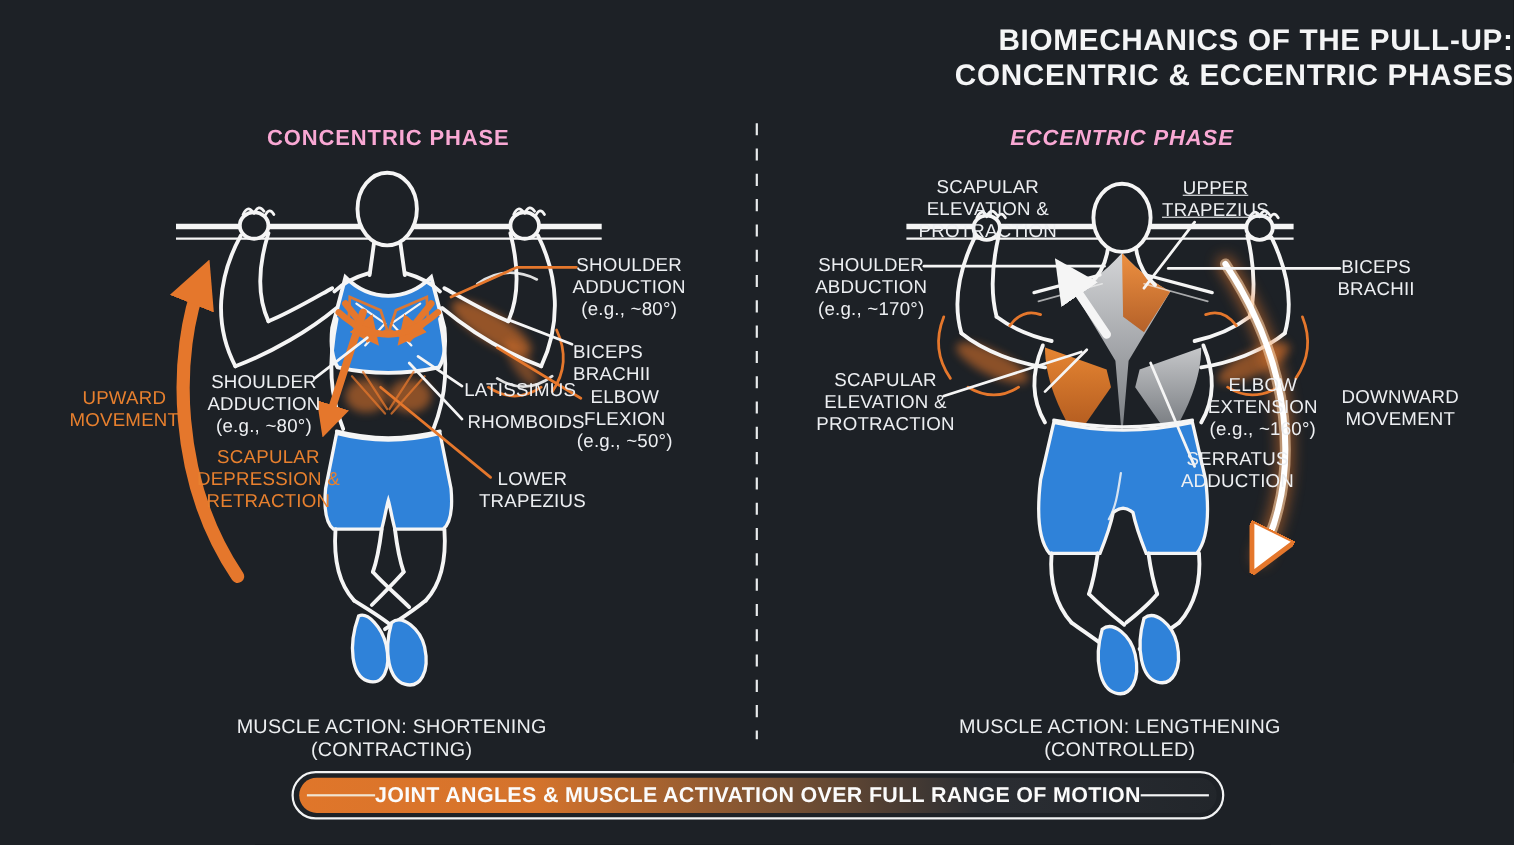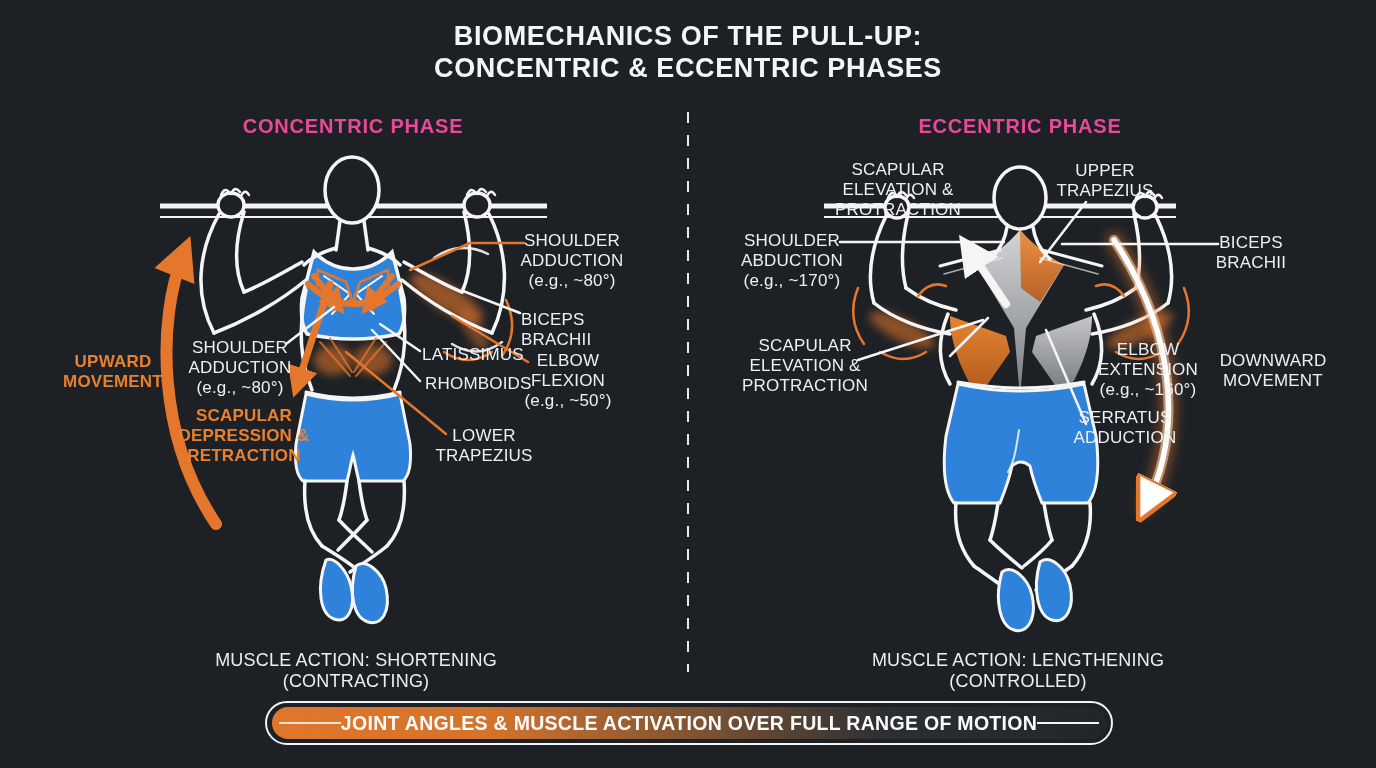--- a/index.html
+++ b/index.html
@@ -3,25 +3,25 @@
 <meta charset="utf-8">
 <style>
   html,body{margin:0;padding:0;background:#15181c;}
   #stage{
     position:relative;width:1376px;height:768px;overflow:hidden;
     background:#1d2126;
     font-family:"Liberation Sans",sans-serif;
     -webkit-font-smoothing:antialiased;
   }
   .abs{position:absolute;}
-  #title{left:0;top:20px;width:1376px;text-align:center;color:#f4f5f6;
+  #title{left:0;top:20px;width:1376px;text-align:right;color:#f4f5f6;
     font-size:27px;font-weight:bold;letter-spacing:.6px;line-height:1.2;}
-  .phase-header{top:115px;color:#ec4899;font-size:20px;font-weight:bold;letter-spacing:.8px;text-align:center;}
+  .phase-header{top:115px;color:#f9a8d4;font-size:20px;font-weight:bold;letter-spacing:.8px;text-align:center;}
   .lbl{position:absolute;color:#edeff2;font-size:17px;line-height:1.17;text-align:center;letter-spacing:.2px;}
-  .lbl.orange{color:#e8802e;font-weight:bold;}
+  .lbl.orange{color:#e8802e;font-weight:normal;}
   .action-text{top:650px;width:400px;text-align:center;color:#eceef0;font-size:18px;letter-spacing:.2px;}
   #banner{left:265px;top:701px;width:848px;height:44px;box-sizing:border-box;
     border:2.5px solid #f2f3f4;border-radius:24px;padding:4px 5px;}
   #banner-inner{width:100%;height:100%;border-radius:18px;
     background:linear-gradient(90deg,#e0762a 0%,#d4732c 26%,#7a5233 52%,#2b2e33 74%,#22262b 100%);
     display:flex;align-items:center;justify-content:center;text-align:right;}
   #banner-inner .bline{width:62px;height:0;border-top:2.5px solid #f0e4d2;}
   #banner-inner .bline.right{border-top-color:#f3f4f5;}
   #banner-text{color:#fbfbfb;font-size:19.5px;font-weight:bold;letter-spacing:.3px;white-space:nowrap;}
 </style>
@@ -248,34 +248,34 @@
       <path d="M 1086,424 L 1046,330"></path>
     </g>
   </svg>
 
   <div id="title" class="abs">
     <div>BIOMECHANICS OF THE PULL-UP:</div>
     <div>CONCENTRIC &amp; ECCENTRIC PHASES</div>
   </div>
 
   <div class="abs phase-header" style="left:203px;width:300px;">CONCENTRIC PHASE</div>
-  <div class="abs phase-header" style="left:870px;width:300px;">ECCENTRIC PHASE</div>
+  <div class="abs phase-header" style="left:870px;width:300px;font-style:italic;">ECCENTRIC PHASE</div>
 
   <div class="lbl orange" style="left:55px;top:352px;width:116px;">UPWARD MOVEMENT</div>
   <div class="lbl" style="left:182px;top:338px;width:116px;">SHOULDER ADDUCTION (e.g., ~80°)</div>
   <div class="lbl orange" style="left:176px;top:406px;width:136px;text-align:center;">SCAPULAR DEPRESSION &amp; RETRACTION</div>
   <div class="lbl" style="left:514px;top:231px;width:116px;">SHOULDER ADDUCTION (e.g., ~80°)</div>
   <div class="lbl" style="left:521px;top:310px;width:130px;text-align:left;">BICEPS BRACHII</div>
   <div class="lbl" style="left:422px;top:345px;width:110px;text-align:left;">LATISSIMUS</div>
   <div class="lbl" style="left:425px;top:374px;width:110px;text-align:left;">RHOMBOIDS</div>
   <div class="lbl" style="left:513px;top:351px;width:110px;">ELBOW FLEXION (e.g., ~50°)</div>
   <div class="lbl" style="left:424px;top:426px;width:120px;">LOWER TRAPEZIUS</div>
 
   <div class="lbl" style="left:803px;top:160px;width:190px;">SCAPULAR ELEVATION &amp; PROTRACTION</div>
-  <div class="lbl" style="left:1050px;top:161px;width:110px;">UPPER TRAPEZIUS</div>
+  <div class="lbl" style="left:1050px;top:161px;width:110px;text-decoration:underline;">UPPER TRAPEZIUS</div>
   <div class="lbl" style="left:733px;top:231px;width:118px;">SHOULDER ABDUCTION (e.g., ~170°)</div>
   <div class="lbl" style="left:1206px;top:233px;width:90px;">BICEPS BRACHII</div>
   <div class="lbl" style="left:740px;top:336px;width:130px;">SCAPULAR ELEVATION &amp; PROTRACTION</div>
   <div class="lbl" style="left:1088px;top:340px;width:120px;">ELBOW EXTENSION (e.g., ~160°)</div>
   <div class="lbl" style="left:1211px;top:351px;width:124px;">DOWNWARD MOVEMENT</div>
   <div class="lbl" style="left:1070px;top:408px;width:110px;">SERRATUS ADDUCTION</div>
 
   <div class="abs action-text" style="left:818px;">MUSCLE ACTION: LENGTHENING (CONTROLLED)</div>
   <div class="abs action-text" style="left:156px;">MUSCLE ACTION: SHORTENING (CONTRACTING)</div>
 

